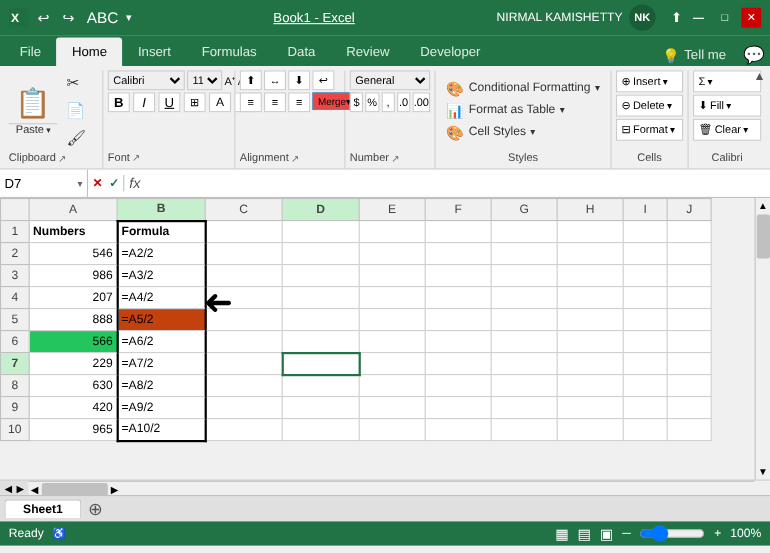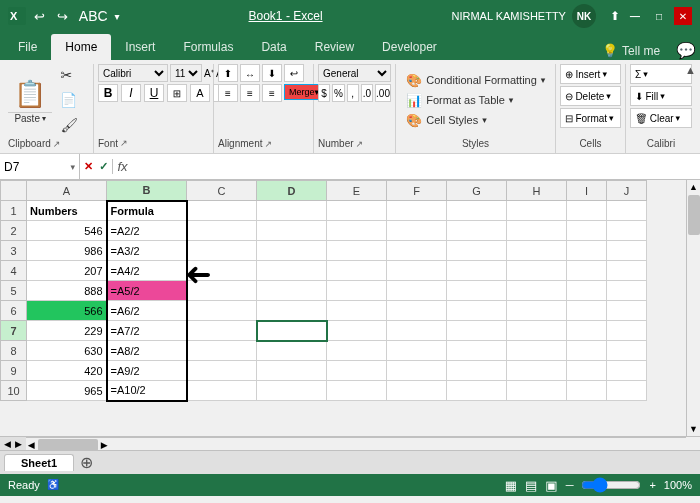--- a/index.html
+++ b/index.html
@@ -589,21 +589,21 @@
             <td class="cell" style="background:white;"></td>
             <td class="cell" style="background:white;"></td>
             <td class="cell" style="background:white;"></td>
             <td class="cell" style="background:white;"></td>
             <td class="cell" style="background:white;"></td>
           </tr>
 
           <tr>
             <td class="row-num">5</td>
             <td class="cell number" style="background:white;">888</td>
-            <td class="cell text-left col-b-bordered" style="background:#ec4899;">=A5/2</td>
+            <td class="cell text-left col-b-bordered" style="background:#c2410c;">=A5/2</td>
             <td class="cell" style="background:white;"></td>
             <td class="cell" style="background:white;"></td>
             <td class="cell" style="background:white;"></td>
             <td class="cell" style="background:white;"></td>
             <td class="cell" style="background:white;"></td>
             <td class="cell" style="background:white;"></td>
             <td class="cell" style="background:white;"></td>
             <td class="cell" style="background:white;"></td>
           </tr>
 

